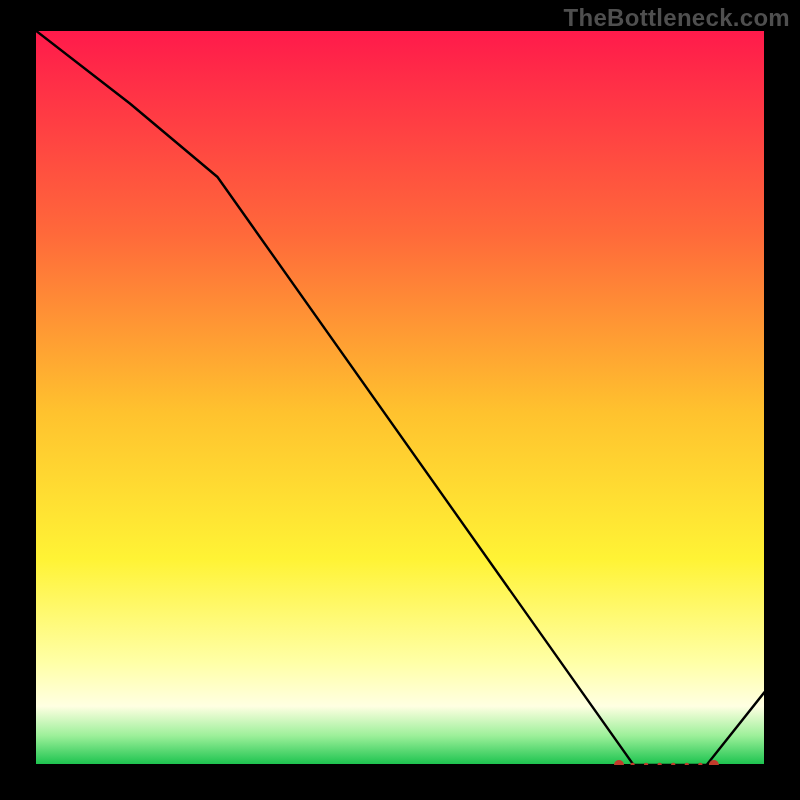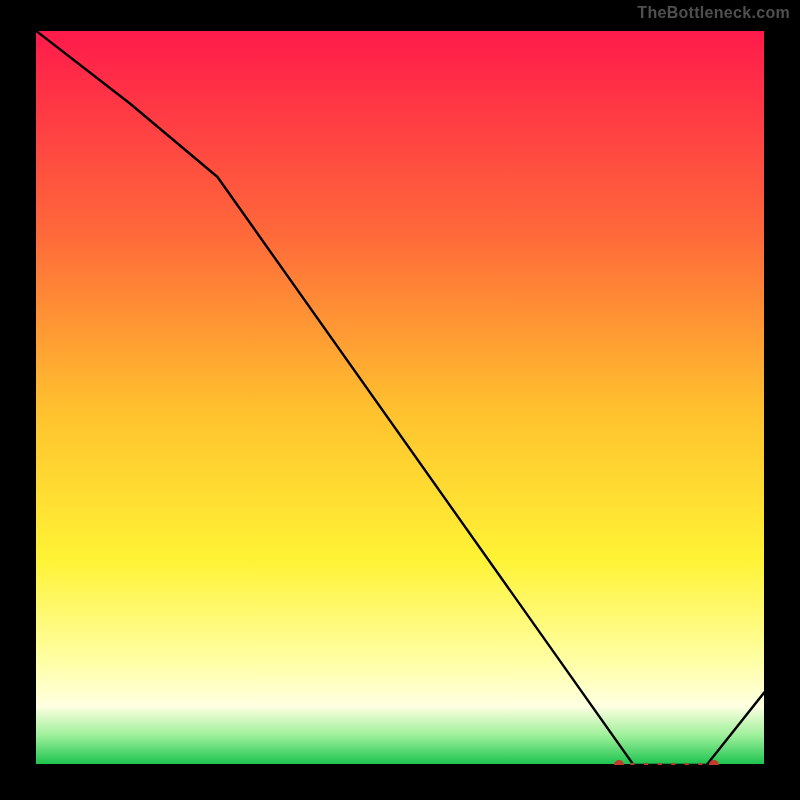--- a/index.html
+++ b/index.html
@@ -15,21 +15,21 @@
     position: relative;
     width: 800px;
     height: 800px;
     background: #000;
   }
   .watermark {
     position: absolute;
     top: 4px;
     right: 10px;
     color: #4f4f4f;
-    font-size: 16px;
+    font-size: 24px;
     font-weight: 600;
     letter-spacing: 0.3px;
     user-select: none;
   }
   .plot-frame {
     position: absolute;
     left: 35px;
     top: 30px;
     width: 730px;
     height: 735px;

